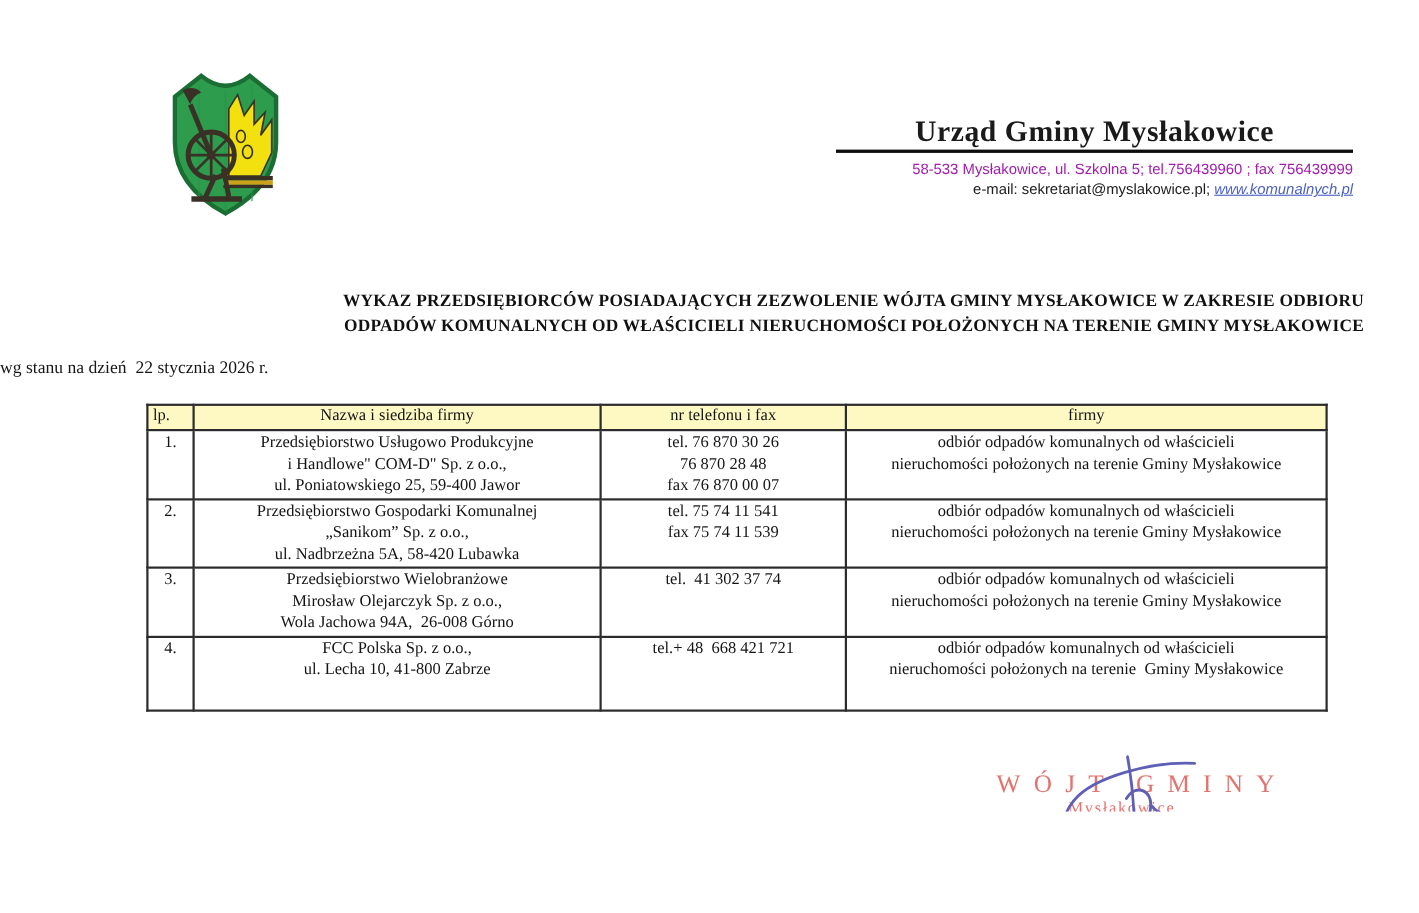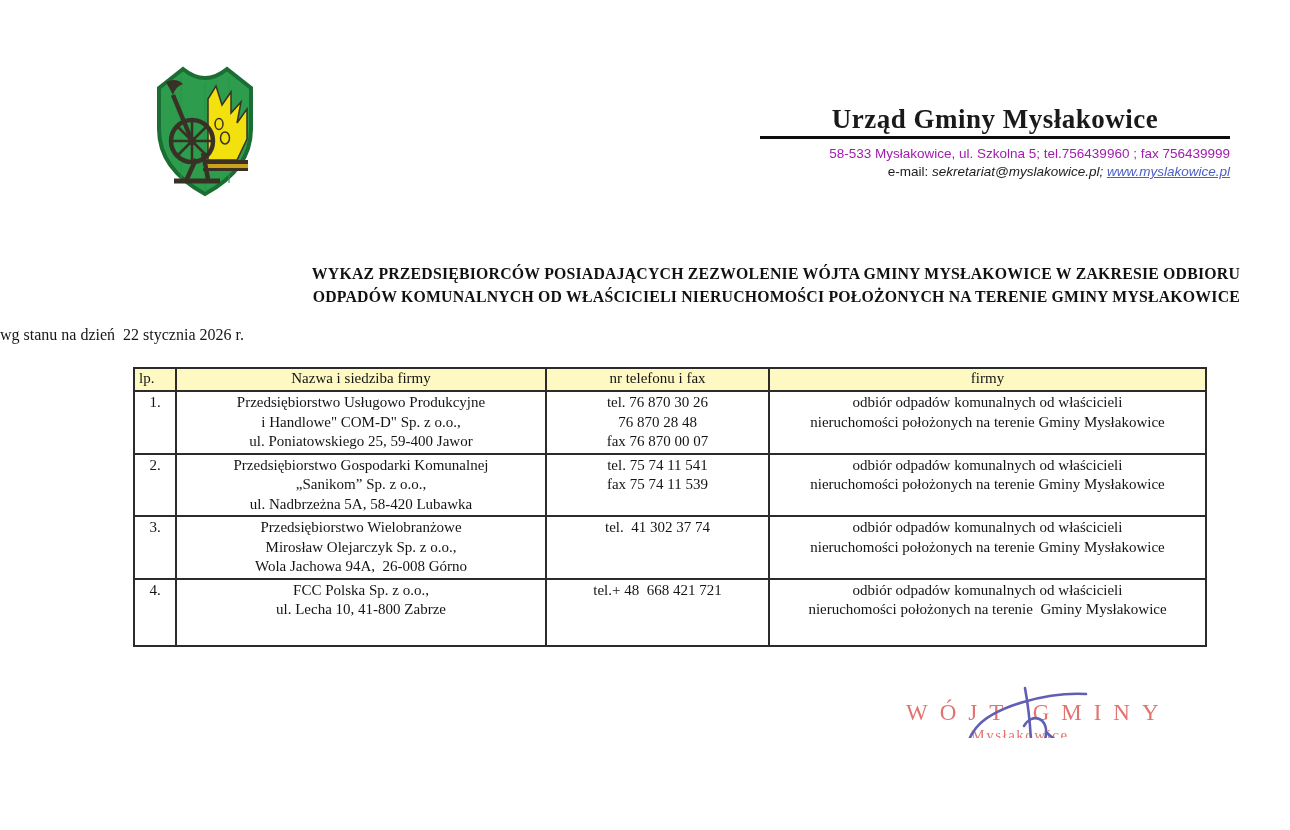--- a/index.html
+++ b/index.html
@@ -29,21 +29,21 @@
     font-family:"Liberation Serif","DejaVu Serif",serif;
   }
   .addr-line{
     font-family:"Liberation Sans","DejaVu Sans",sans-serif;
     font-size:13.5px;line-height:18px;color:#a21caf;
   }
   .email-line{
     font-family:"Liberation Sans","DejaVu Sans",sans-serif;
     font-size:13.5px;line-height:18px;color:#1c1c1c;
   }
-  .email-line .it{font-style:italic;margin-top:48px;}
+  .email-line .it{margin-top:48px;}
   .email-line a{
     font-style:italic;color:#4a5ec4;text-decoration:underline;cursor:pointer;
   }
 
   
   .doc-title{
     position:absolute;left:100px;right:70px;top:262px;
     text-align:right;font-weight:bold;font-size:15.8px;line-height:23px;
     letter-spacing:0.2px;color:#111;
     white-space:nowrap;
@@ -136,21 +136,21 @@
       <path d="M57,92 L62,118"></path>
       <path d="M28,120 L74,120" stroke-width="5"></path>
     </g>
     <circle cx="46" cy="80" r="4" fill="#3a3126"></circle>
     <path d="M27,34 L20,21 Q30,16 37,23 Q29,26 27,34 Z" fill="#3a3126"></path>
   </svg>
 
   <div class="letterhead">
     <div class="org-name">Urząd Gminy Mysłakowice</div>
     <div class="addr-line">58-533 Mysłakowice, ul. Szkolna 5; tel.756439960 ; fax 756439999</div>
-    <div class="email-line"><span>e-mail: </span><span class="it">sekretariat@myslakowice.pl; </span><a>www.myslakowice.pl</a></div>
+    <div class="email-line"><span>e-mail: </span><span class="it">sekretariat@myslakowice.pl; </span><a>www.komunalnych.pl</a></div>
   </div>
 
   <div class="doc-title">
     <div>WYKAZ PRZEDSIĘBIORCÓW POSIADAJĄCYCH ZEZWOLENIE WÓJTA GMINY MYSŁAKOWICE W ZAKRESIE ODBIORU</div>
     <div>ODPADÓW KOMUNALNYCH OD WŁAŚCICIELI NIERUCHOMOŚCI POŁOŻONYCH NA TERENIE GMINY MYSŁAKOWICE</div>
   </div>
   <div class="subtitle">wg stanu na dzień  22 stycznia 2026 r.</div>
 
   <table class="reg">
     <colgroup>

